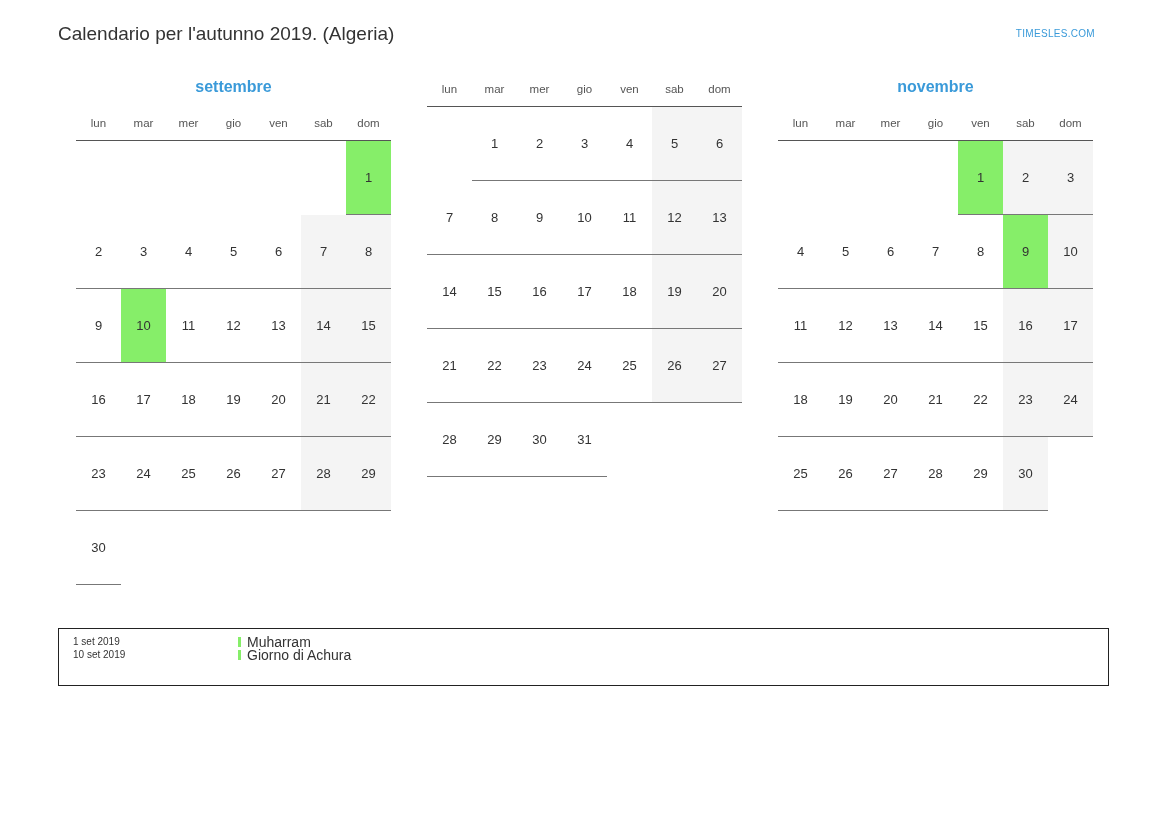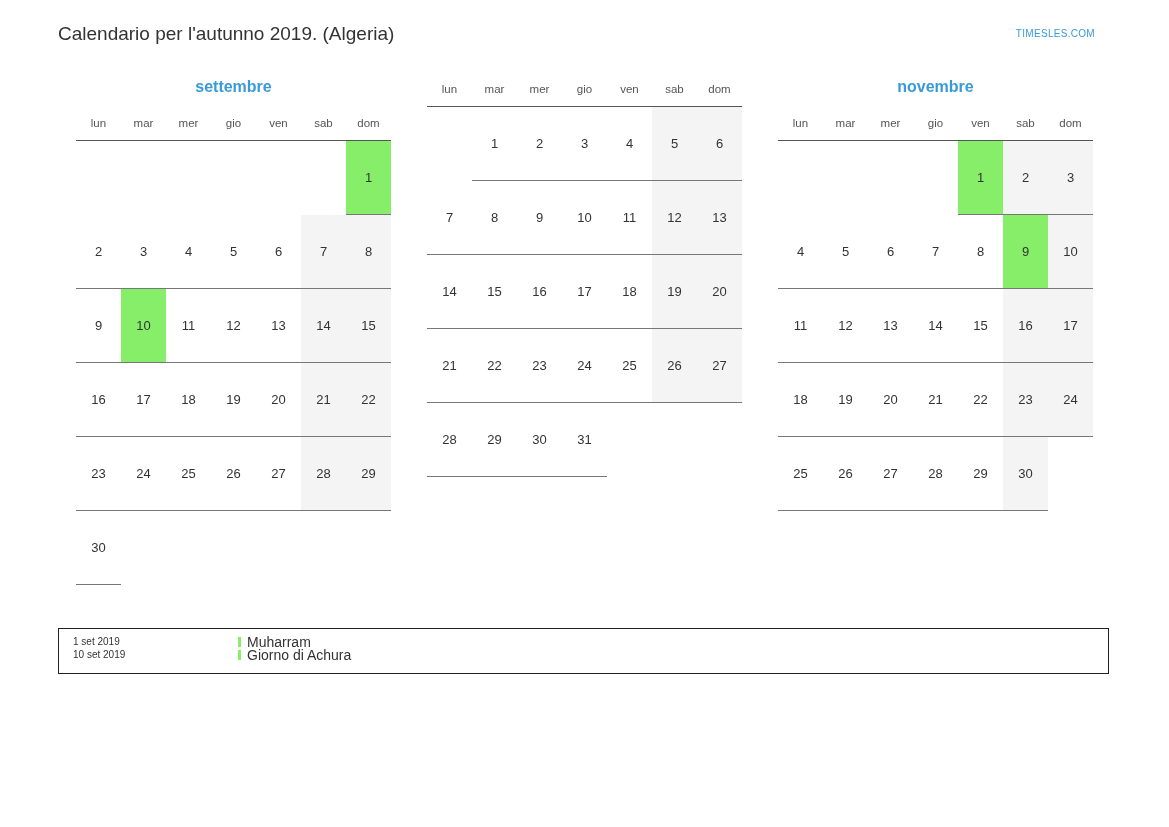--- a/index.html
+++ b/index.html
@@ -95,21 +95,21 @@
   table.month-grid td.holiday {
     background: #86ee69;
   }
   .legend {
     position: absolute;
     left: 58px;
     top: 628px;
     width: 1051px;
     box-sizing: border-box;
     border: 1px solid #222222;
-    padding: 7px 14px 12px 14px;
+    padding: 7px 14px 24px 14px;
     display: flex;
   }
   .legend-col {
     display: flex;
     width: 50%;
   }
   .legend-dates {
     width: 165px;
     font-size: 10px;
     color: #333333;

